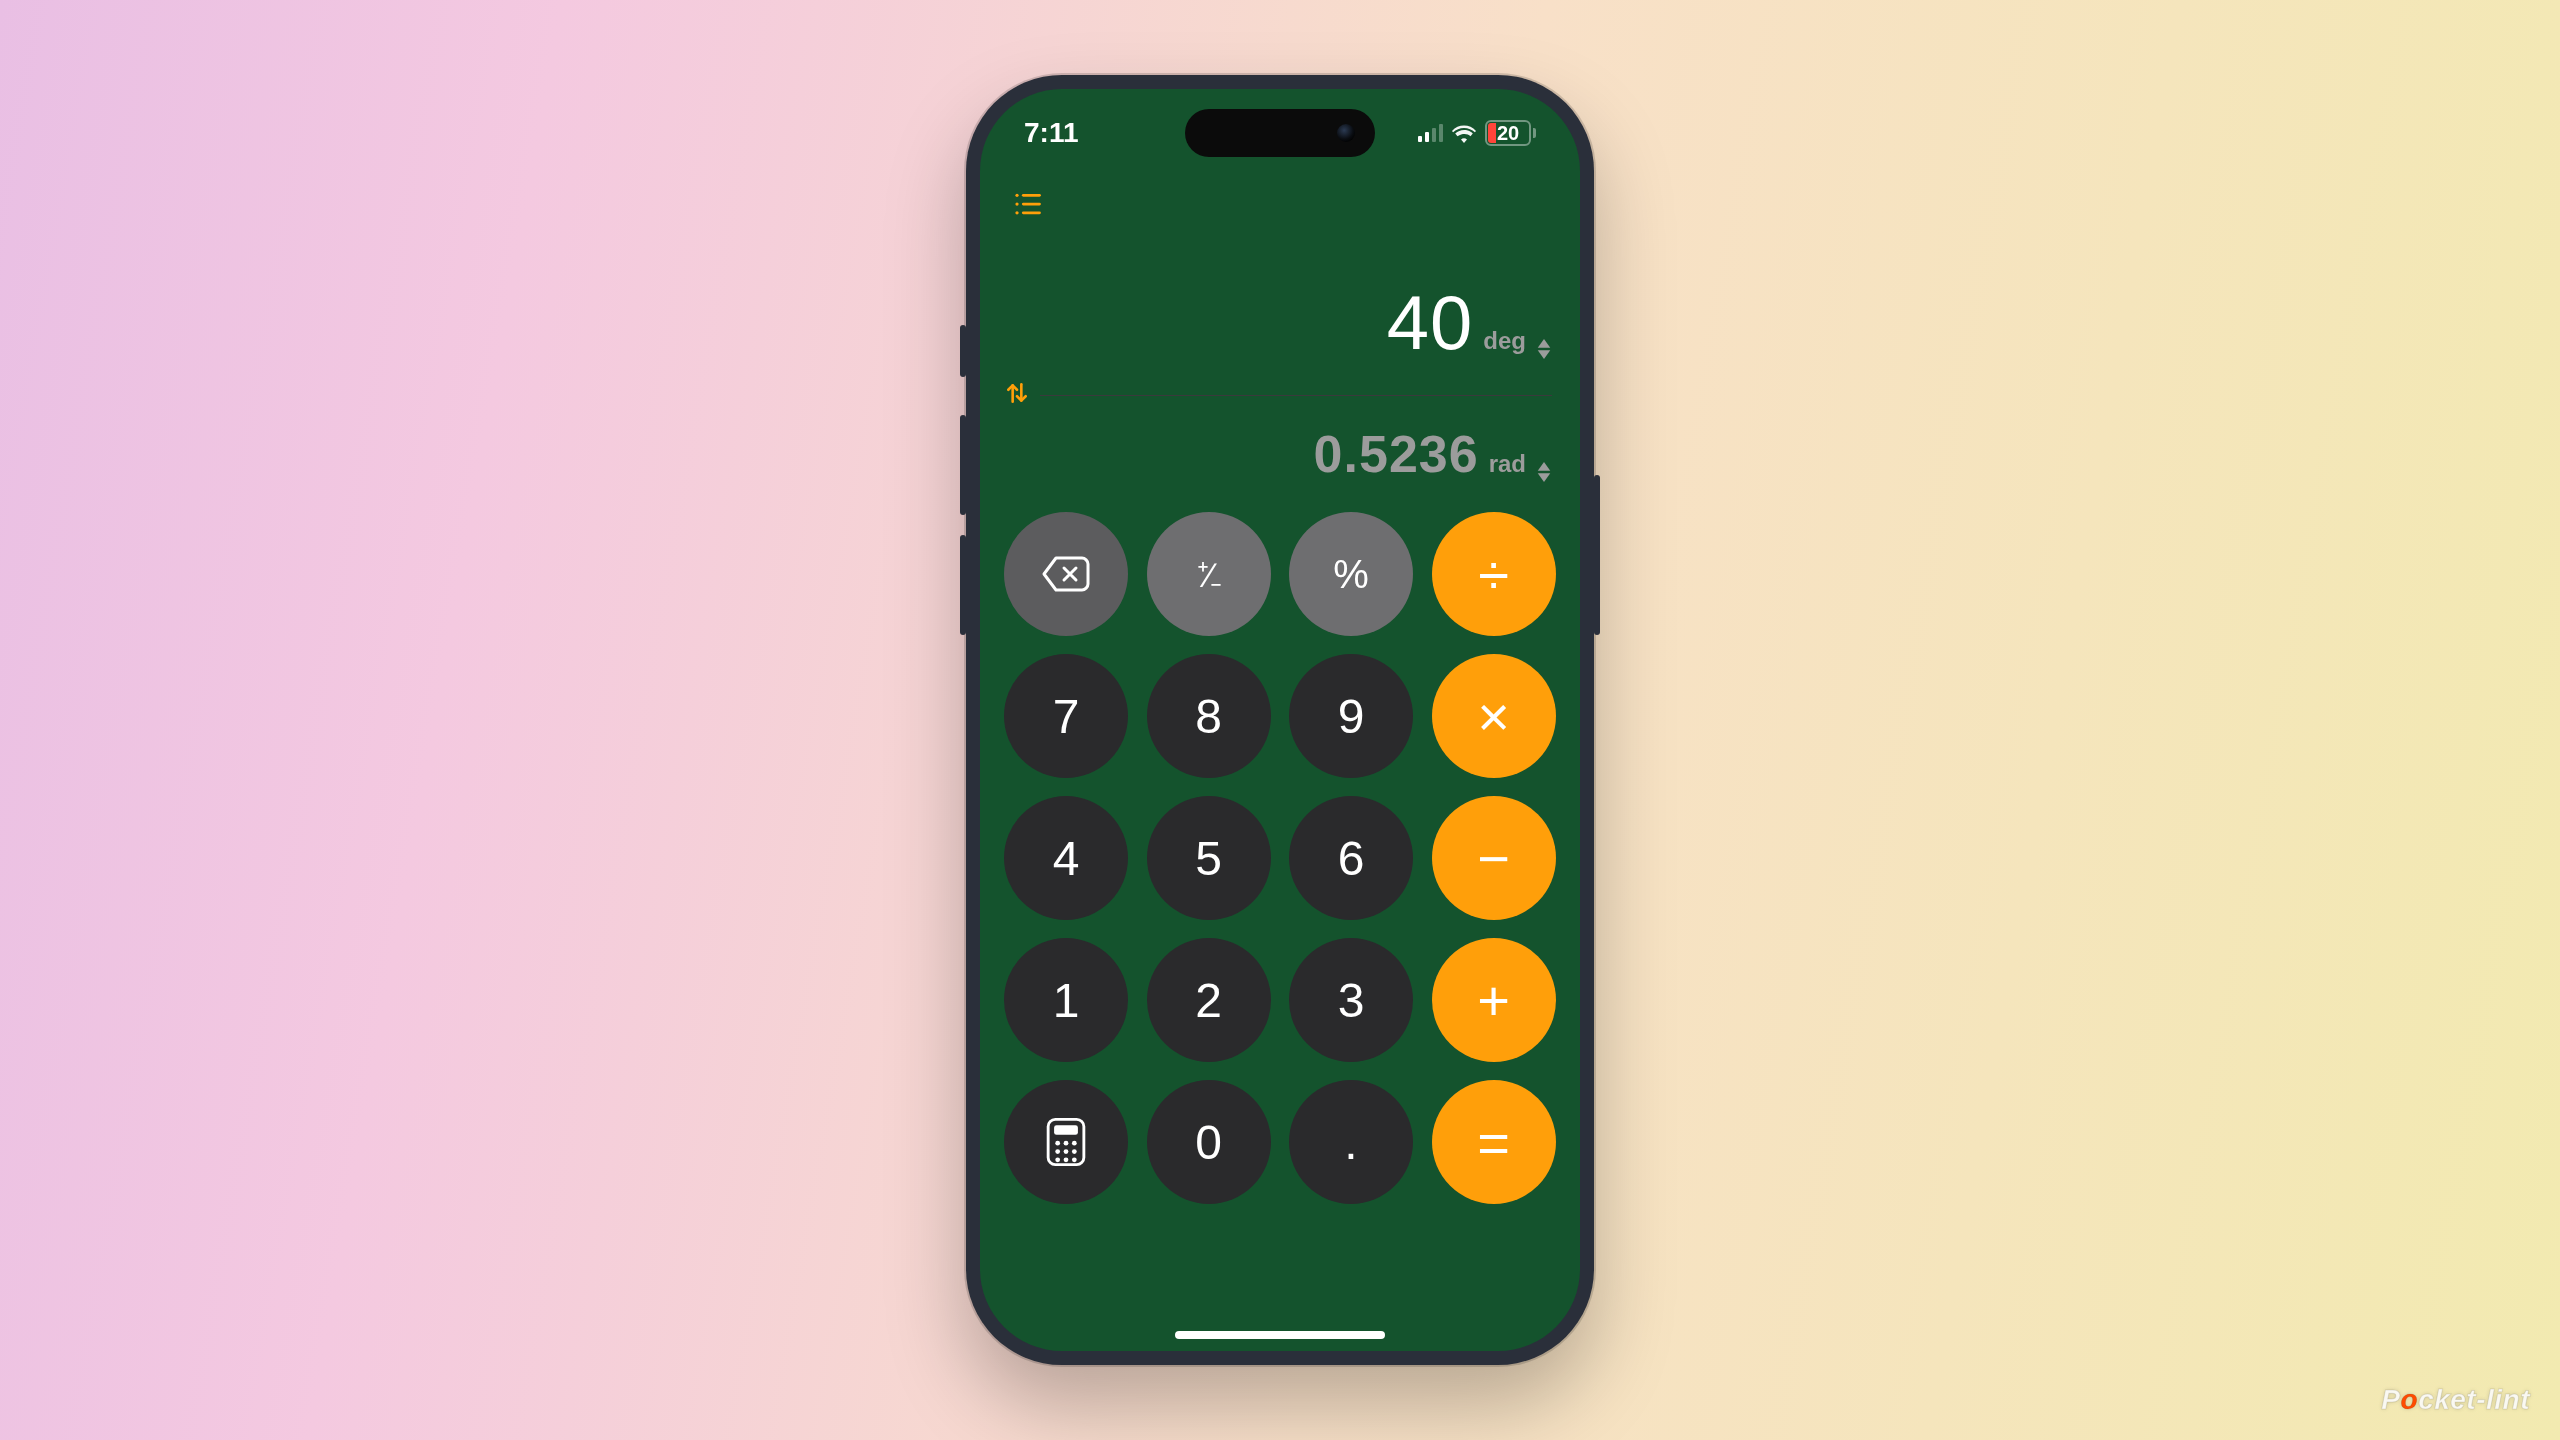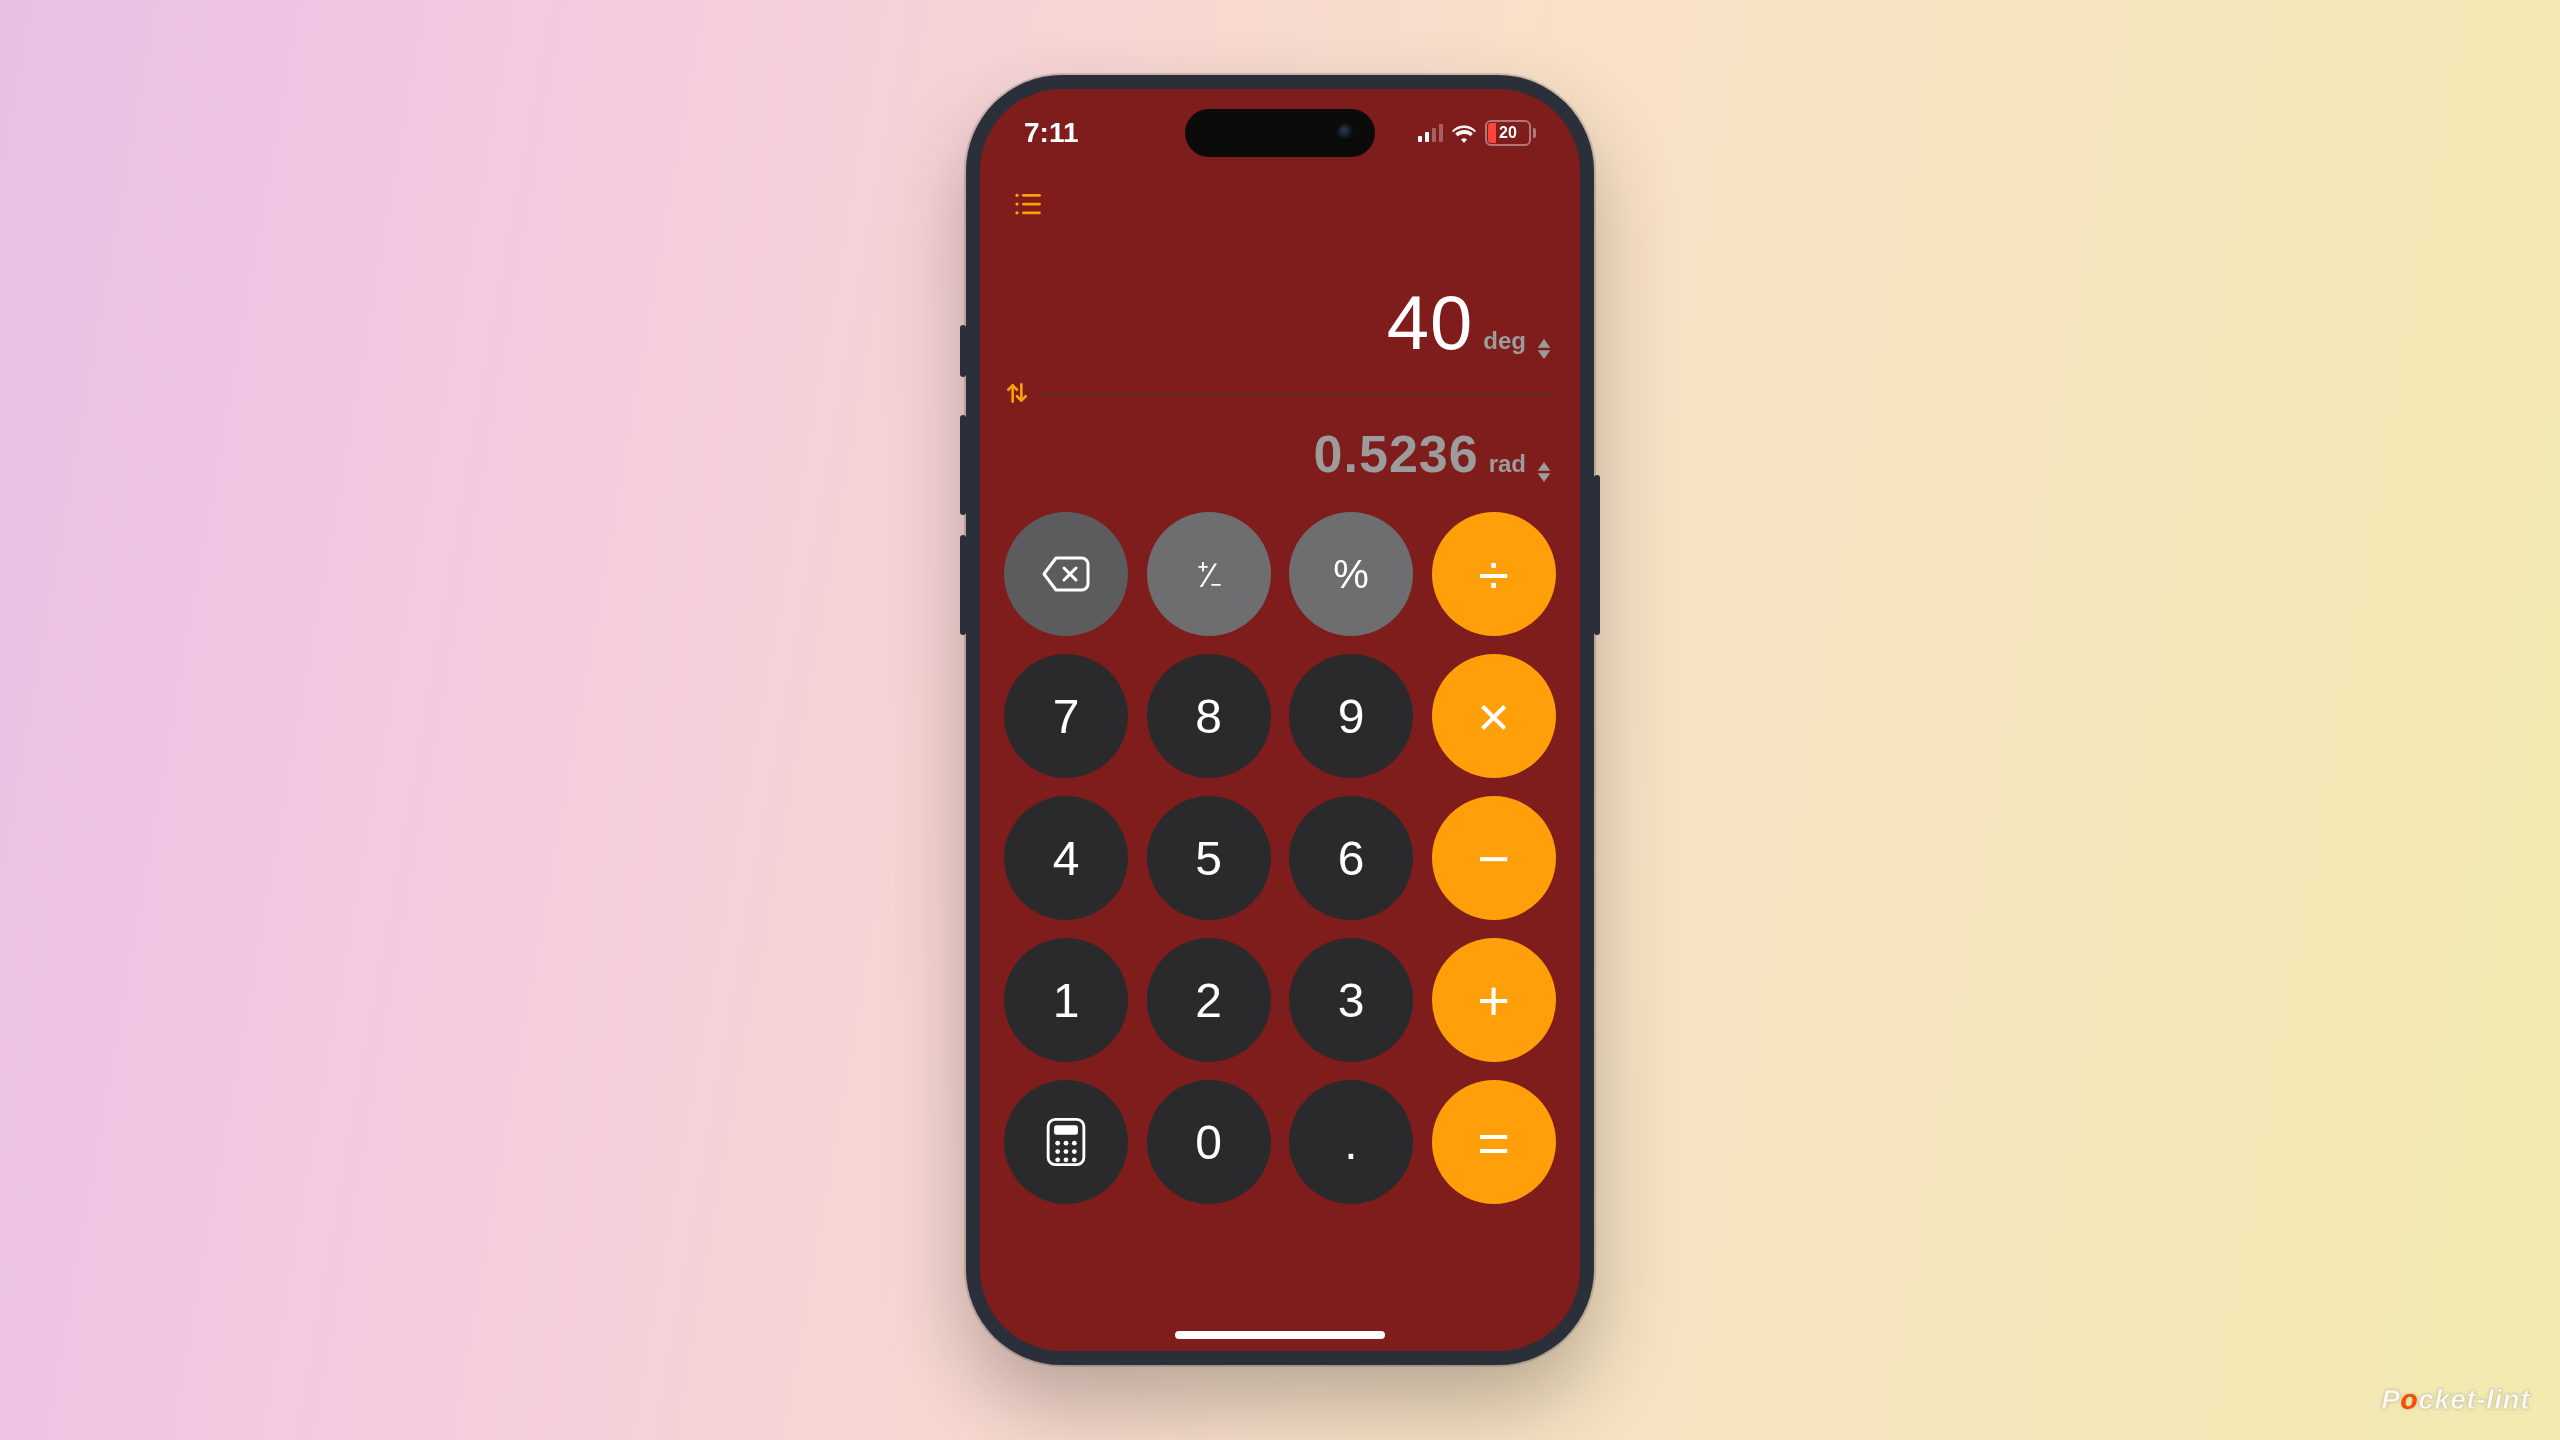--- a/index.html
+++ b/index.html
@@ -3,32 +3,32 @@
 <meta charset="utf-8">
 <style>
 html,body{margin:0;padding:0;width:2560px;height:1440px;overflow:hidden;font-family:-apple-system,"SF Pro Display","Helvetica Neue",Helvetica,Arial,sans-serif;-webkit-font-smoothing:antialiased}
 .bg{width:2560px;height:1440px;background:linear-gradient(100deg,#e9bfe4 0%,#f4c9e0 20%,#f8e0c8 55%,#f2eab0 100%);position:relative}
 .phone{position:absolute;left:50%;top:50%;transform:translate(-50%,-50%);width:628px;height:1290px;border-radius:96px;background:#2a2f3a;box-shadow:0 40px 80px rgba(0,0,0,.25),0 0 0 2px rgba(0,0,0,.15)}
 .btn-side{position:absolute;background:#2a2f3a;border-radius:4px}
 .btn-mute{left:-6px;top:250px;width:6px;height:52px}
 .btn-volup{left:-6px;top:340px;width:6px;height:100px}
 .btn-voldown{left:-6px;top:460px;width:6px;height:100px}
 .btn-power{right:-6px;top:400px;width:6px;height:160px}
-.screen{position:absolute;inset:14px;border-radius:82px;background:#7f1d1d;overflow:hidden;color:#fff}
+.screen{position:absolute;inset:14px;border-radius:82px;background:#14532d;overflow:hidden;color:#fff}
 .island{position:absolute;left:50%;top:20px;transform:translateX(-50%);width:190px;height:48px;background:#0b0b0b;border-radius:40px;display:flex;align-items:center;justify-content:flex-end;padding-right:20px;box-sizing:border-box}
 .cam{width:18px;height:18px;border-radius:50%;background:radial-gradient(circle at 40% 35%,#2b3a52 0%,#0a0d12 55%,#000 80%)}
 .statusbar{position:absolute;top:0;left:0;right:0;height:88px;display:flex;justify-content:space-between;align-items:center;padding:0 44px;box-sizing:border-box;font-size:28px;font-weight:600;color:#fff}
 .sb-right{display:flex;align-items:center;gap:8px}
 .cell-icon{display:flex;align-items:flex-end;gap:2.5px;height:18px}
 .cell-icon span{width:4.5px;background:#fff;opacity:.3;border-radius:1px}
 .cell-icon span.on{opacity:1}
 .cell-icon span:nth-child(1){height:6px}.cell-icon span:nth-child(2){height:10px}.cell-icon span:nth-child(3){height:14px}.cell-icon span:nth-child(4){height:18px}
 .wifi-icon{width:26px;height:20px;display:flex;justify-content:center;align-items:flex-end}
 .battery-wrap{display:flex;align-items:center;gap:2px}
-.battery-body{width:42px;height:22px;border:2px solid rgba(255,255,255,.4);border-radius:6px;position:relative;display:flex;align-items:center;justify-content:center;font-size:16px;font-weight:600;color:#fff}
+.battery-body{width:42px;height:22px;border:2px solid rgba(255,255,255,.4);border-radius:6px;position:relative;display:flex;align-items:center;justify-content:center;font-size:20px;font-weight:600;color:#fff}
 .battery-fill{position:absolute;left:1px;top:1px;bottom:1px;width:20%;background:#ff453a;border-radius:3px 0 0 3px}
 .battery-tip{width:3px;height:10px;background:rgba(255,255,255,.4);border-radius:0 2px 2px 0}
 .battery-txt{position:relative;z-index:1}
 .app{position:absolute;inset:0;top:88px;padding:0 24px 30px;box-sizing:border-box;display:flex;flex-direction:column}
 .history-btn{align-self:flex-start;margin:12px 0 0 8px;color:#ff9f0a;width:30px;height:30px}
 .display{flex:0 0 auto;margin-top:60px;padding-right:4px}
 .drow{display:flex;align-items:baseline;justify-content:flex-end;gap:10px}
 .drow.secondary{color:#9c9c9c}
 .dmain{font-size:76px;font-weight:300;letter-spacing:1px;color:#fff}
 .dunit{font-size:24px;color:#9c9c9c;font-weight:700}

